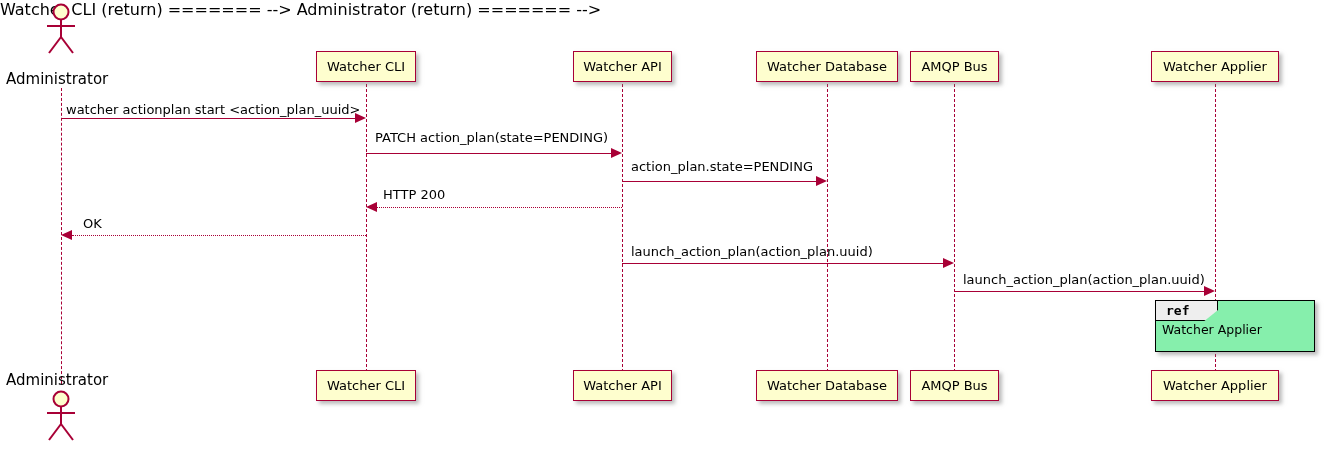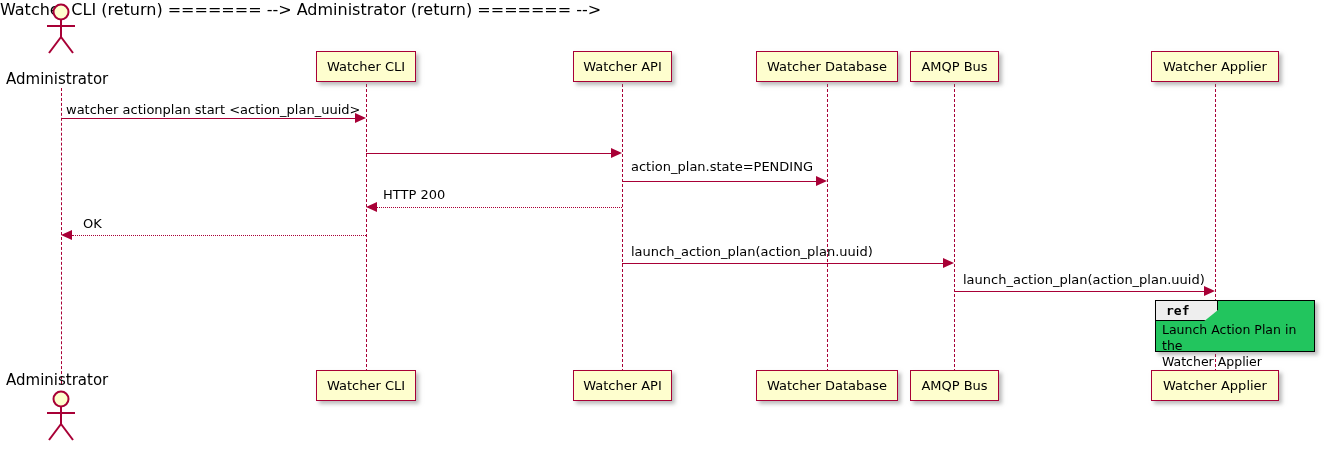--- a/index.html
+++ b/index.html
@@ -82,21 +82,21 @@
     font-size: 13px;
     color: #000000;
     white-space: nowrap;
     line-height: 1;
   }
 
   
   .ref-box {
     position: absolute;
     box-sizing: border-box;
-    background: #22c55e;
+    background: #86efac;
     border: 1.5px solid #000000;
     box-shadow: 3px 3px 4px rgba(130,130,130,0.55);
   }
   .ref-tab {
     position: absolute;
     left: 0;
     top: 0;
     height: 20px;
     background: #EEEEEE;
     border-right: 1.5px solid #000000;
@@ -193,20 +193,21 @@
   </div>
 
   
   <div class="msg" style="left:61px; top:118px; width:294px;"></div>
   <div class="arrowhead right" style="left:355px; top:113px;"></div>
   <div class="msg-label" style="left:66px; top:103px;">watcher actionplan start &lt;action_plan_uuid&gt;</div>
 
   
   <div class="msg" style="left:366px; top:153px; width:245px;"></div>
   <div class="arrowhead right" style="left:611px; top:148px;"></div>
+  <div class="msg-label" style="left:375px; top:131px;">PATCH action_plan(state=PENDING)</div>
 
   
   <div class="msg" style="left:622px; top:181px; width:194px;"></div>
   <div class="arrowhead right" style="left:816px; top:176px;"></div>
   <div class="msg-label" style="left:631px; top:160px;">action_plan.state=PENDING</div>
 
    Watcher CLI (return) ======= --&gt;
   <div class="msg dotted" style="left:377px; top:207px; width:245px;"></div>
   <div class="arrowhead left" style="left:366px; top:202px;"></div>
   <div class="msg-label" style="left:383px; top:188px;">HTTP 200</div>
@@ -225,18 +226,17 @@
   <div class="msg" style="left:954px; top:291px; width:250px;"></div>
   <div class="arrowhead right" style="left:1204px; top:286px;"></div>
   <div class="msg-label" style="left:963px; top:273px;">launch_action_plan(action_plan.uuid)</div>
 
   
   <div class="ref-box" style="left:1155px; top:300px; width:160px; height:52px;">
     <div class="ref-tab" style="width:62px;">
       <span class="ref-tab-label">ref</span>
     </div>
     <div class="ref-body">
-      <div>Launch Action Plan in the</div>
       <div>Watcher Applier</div>
     </div>
   </div>
 
 </div>
 
 </body></html>

